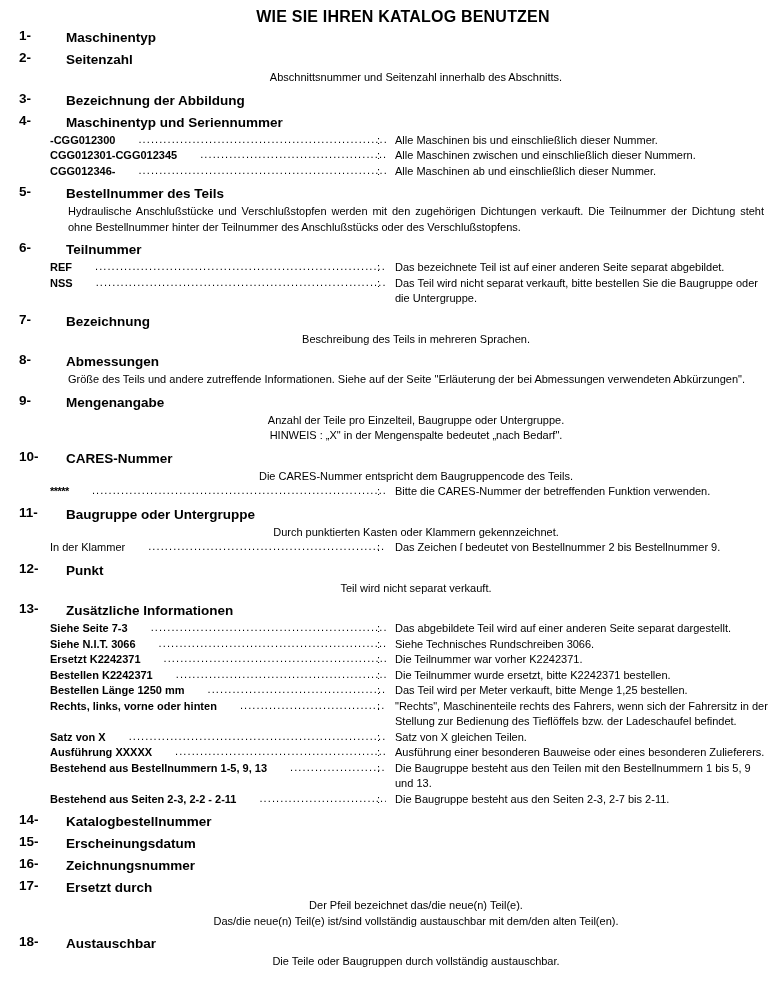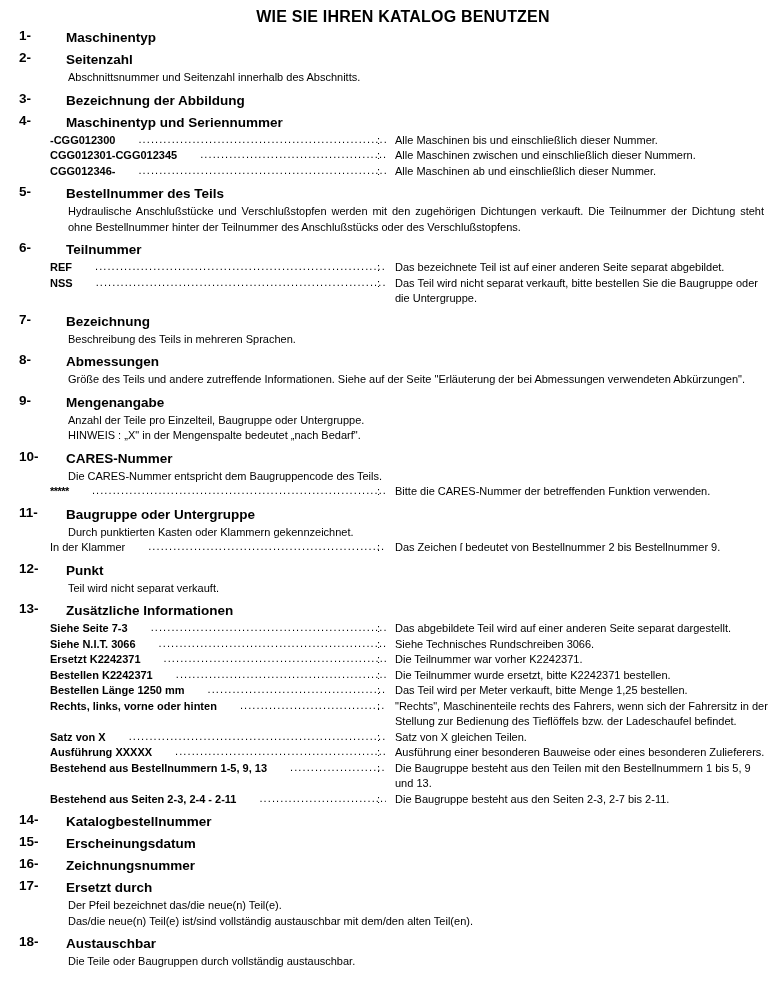--- a/index.html
+++ b/index.html
@@ -61,21 +61,21 @@
     padding-left: 18px; 
     padding-right: 8px;
   }
   .para {
     font-size: 11px;
     line-height: 15.5px;
     margin: 0;
     text-align: justify;
     text-justify: inter-word;
   }
-  .para.nojust { text-align: left; }
+  .para.nojust { text-align: center; }
 
   
   .leader-list {
     margin: 0;
     padding: 0;
     list-style: none;
   }
   .leader-row {
     position: relative;
     min-height: 15.5px;
@@ -353,21 +353,21 @@
           </li>
           <li class="leader-row">
             <div class="leader-left">
               <span class="leader-term">Bestehend aus Bestellnummern 1-5, 9, 13</span>
               <span class="leader-dots">....................................................................................................</span>
             </div>
             <div class="leader-right wrap"><span class="colon">:</span><span class="desc">Die Baugruppe besteht aus den Teilen mit den Bestellnummern 1 bis 5, 9 und 13.</span></div>
           </li>
           <li class="leader-row">
             <div class="leader-left">
-              <span class="leader-term">Bestehend aus Seiten 2-3, 2-4 - 2-11</span>
+              <span class="leader-term">Bestehend aus Seiten 2-3, 2-2 - 2-11</span>
               <span class="leader-dots">....................................................................................................</span>
             </div>
             <div class="leader-right wrap"><span class="colon">:</span><span class="desc">Die Baugruppe besteht aus den Seiten 2-3, 2-7 bis 2-11.</span></div>
           </li>
         </ul>
       </div>
       <div class="gap-5"></div>
       <div class="entry">
         <div class="entry-num">14-</div>
         <div class="entry-head">Katalogbestellnummer</div>

